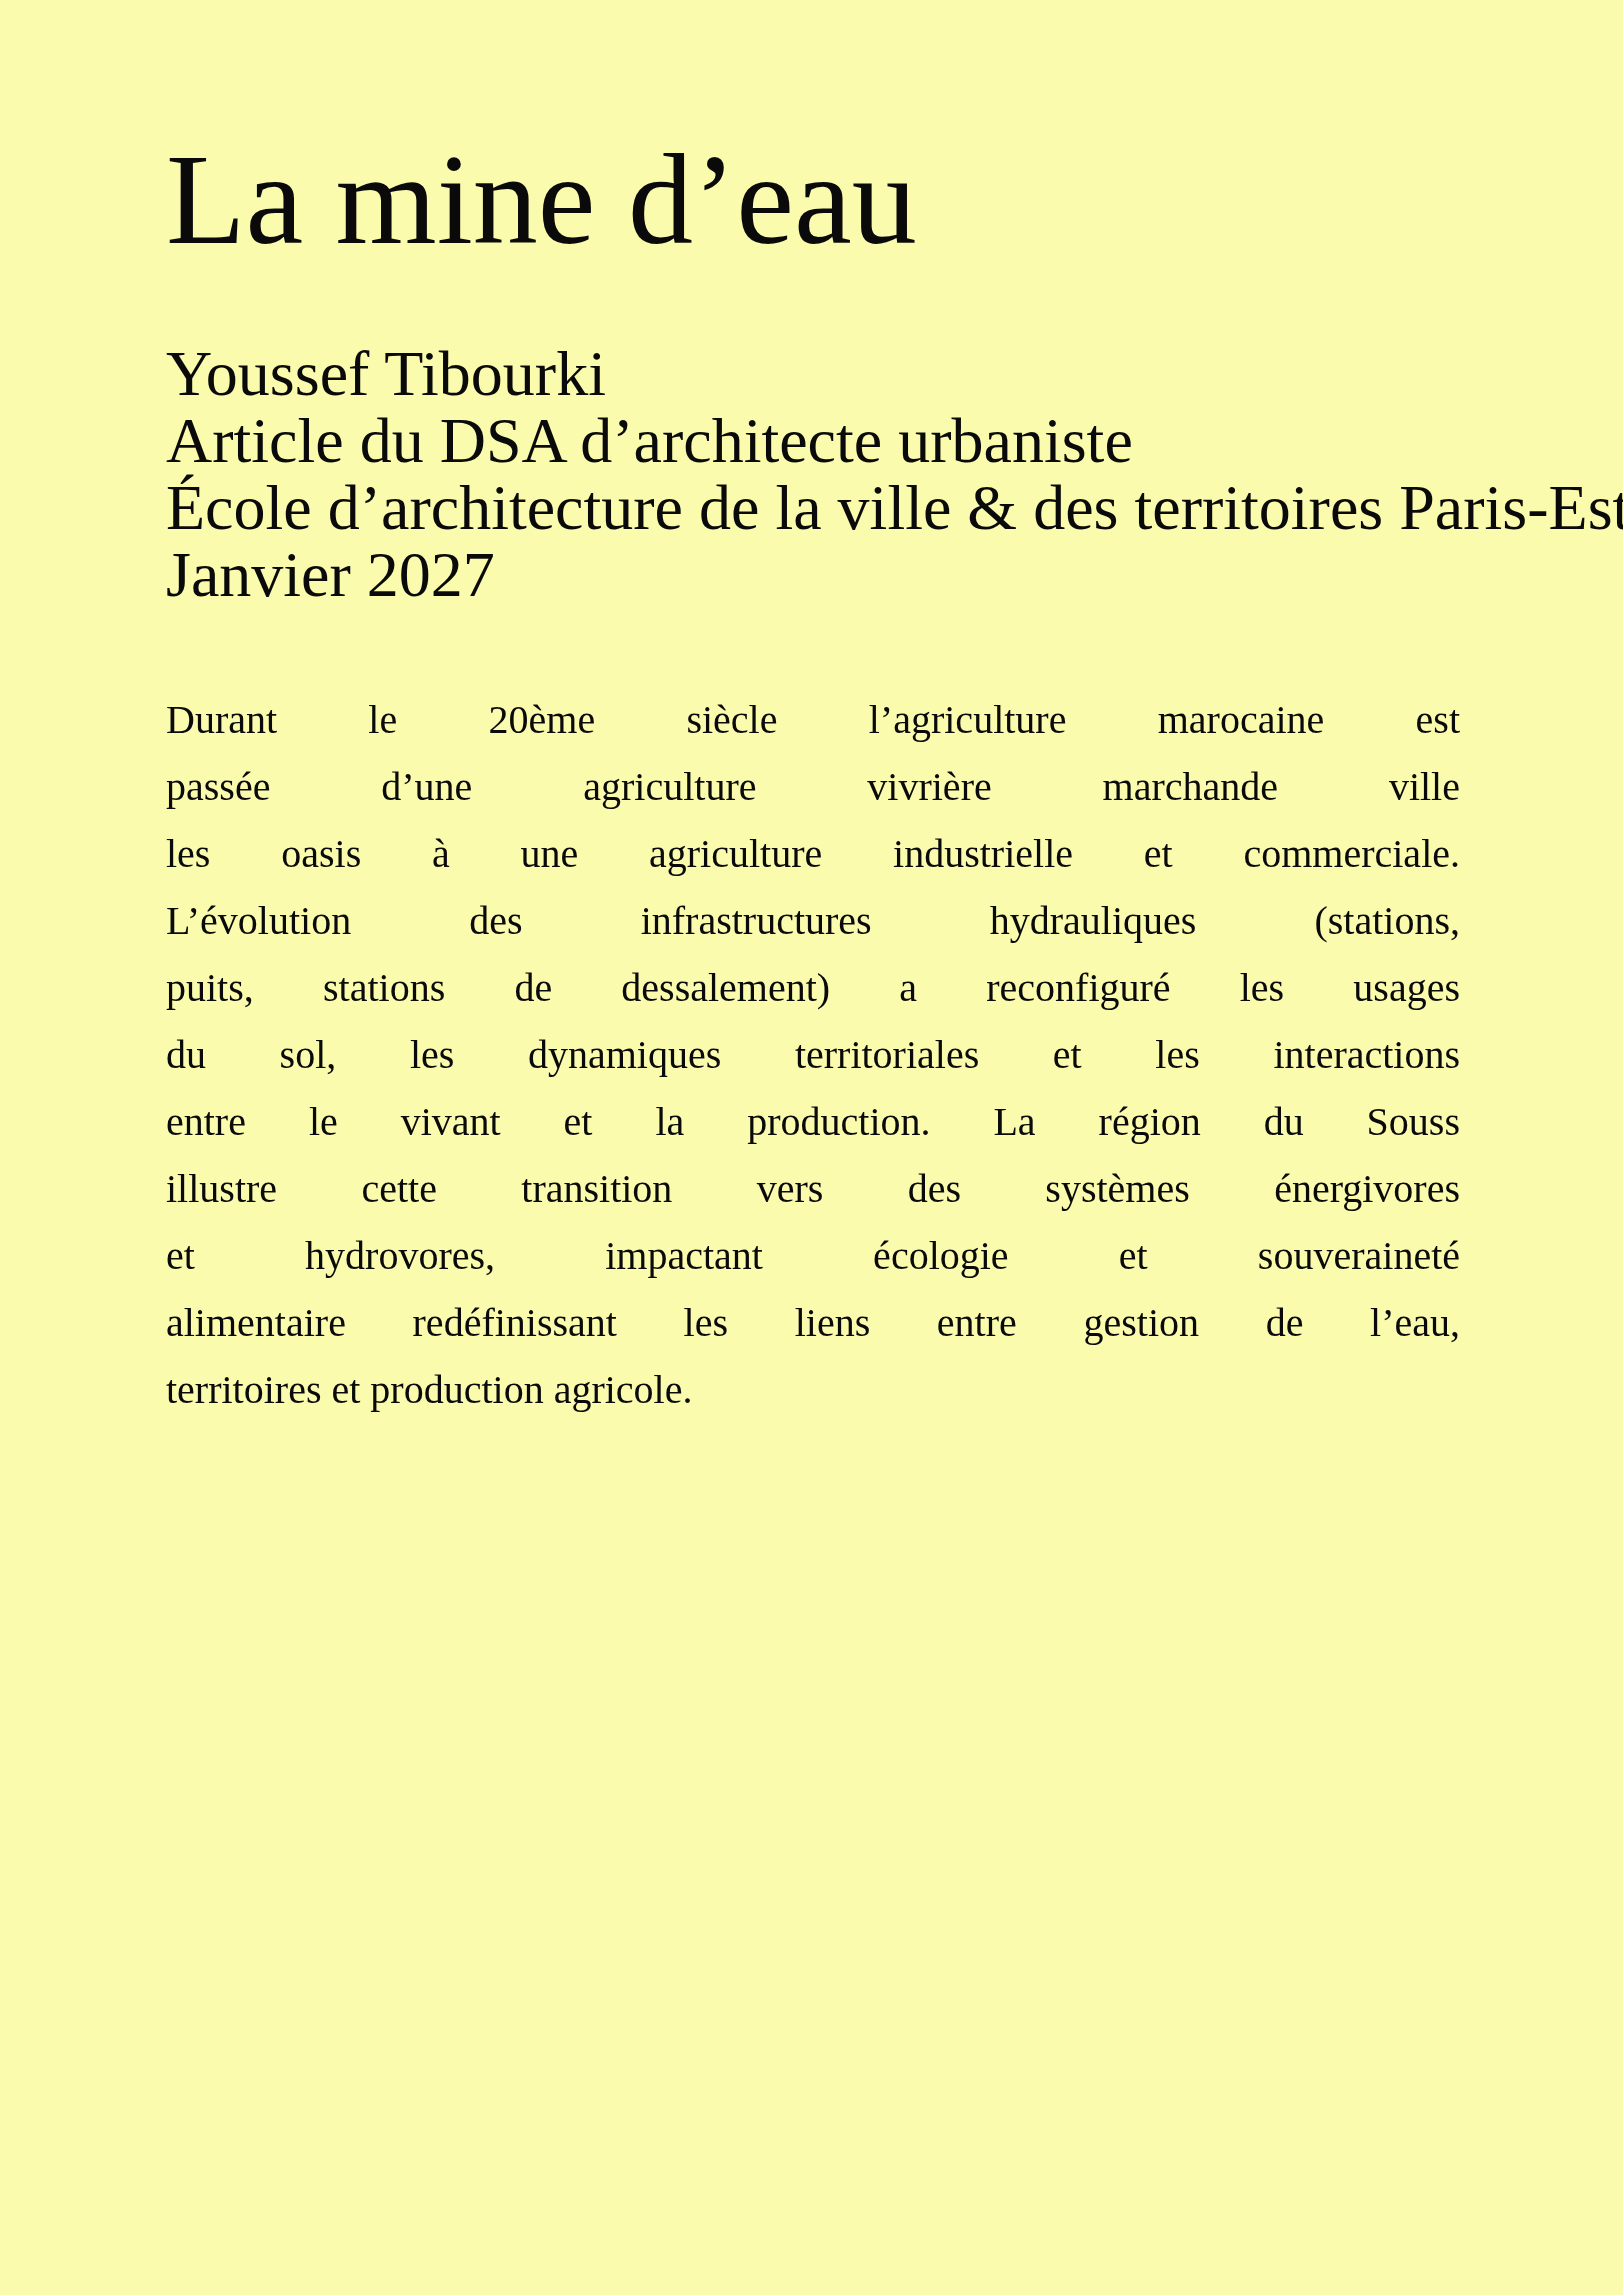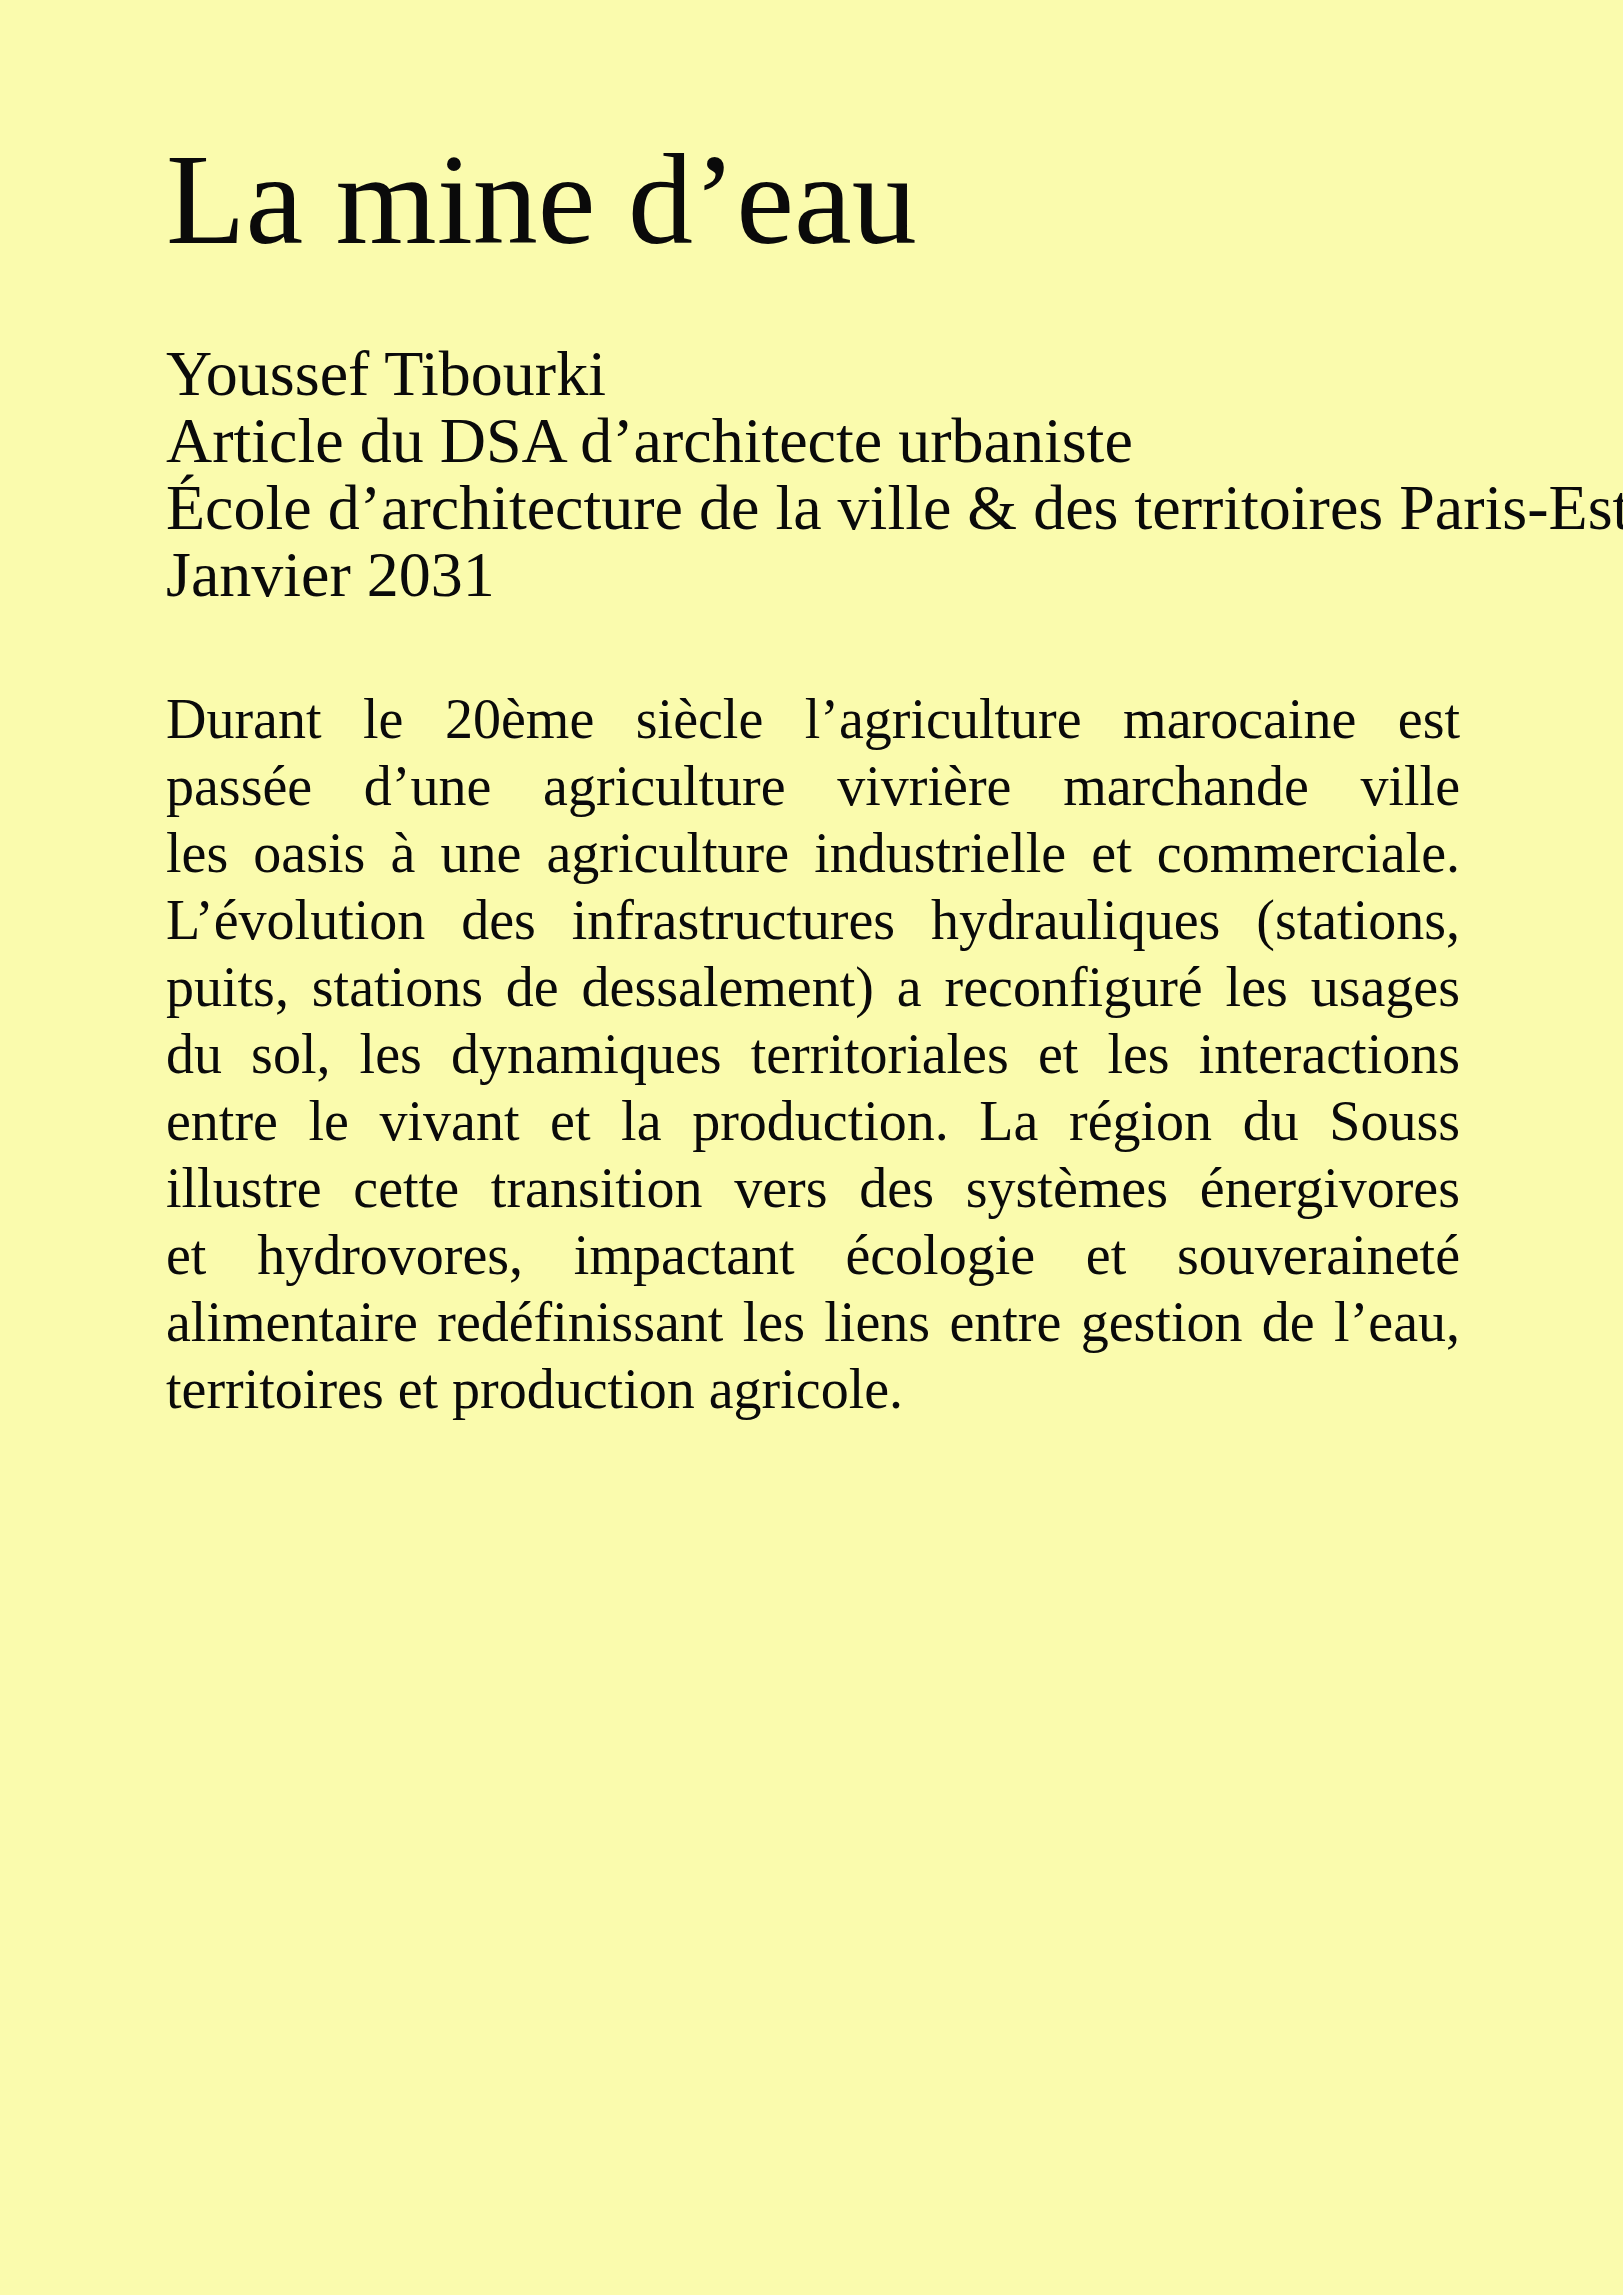--- a/index.html
+++ b/index.html
@@ -35,40 +35,40 @@
   .meta-line {
     font-size: 64px;
     line-height: 67px;
     white-space: nowrap;
   }
   .abstract {
     margin-top: 78px;
     width: 1294px;
   }
   .pline {
-    font-size: 56px;
+    font-size: 40px;
     line-height: 67px;
   }
   .just {
     text-align: justify;
     text-align-last: justify;
   }
 </style>
 </head>
 <body>
 
 <main class="page">
 
   <h1 class="title">La mine d’eau</h1>
 
   <section class="meta">
     <div class="meta-line">Youssef Tibourki</div>
     <div class="meta-line">Article du DSA d’architecte urbaniste</div>
     <div class="meta-line">École d’architecture de la ville &amp; des territoires Paris-Est</div>
-    <div class="meta-line">Janvier 2031</div>
+    <div class="meta-line">Janvier 2027</div>
   </section>
 
   <section class="abstract">
     <div class="pline just">Durant le 20ème siècle l’agriculture marocaine est</div>
     <div class="pline just">passée d’une agriculture vivrière marchande ville</div>
     <div class="pline just">les oasis à une agriculture industrielle et commerciale.</div>
     <div class="pline just">L’évolution des infrastructures hydrauliques (stations,</div>
     <div class="pline just">puits, stations de dessalement) a reconfiguré les usages</div>
     <div class="pline just">du sol, les dynamiques territoriales et les interactions</div>
     <div class="pline just">entre le vivant et la production. La région du Souss</div>

